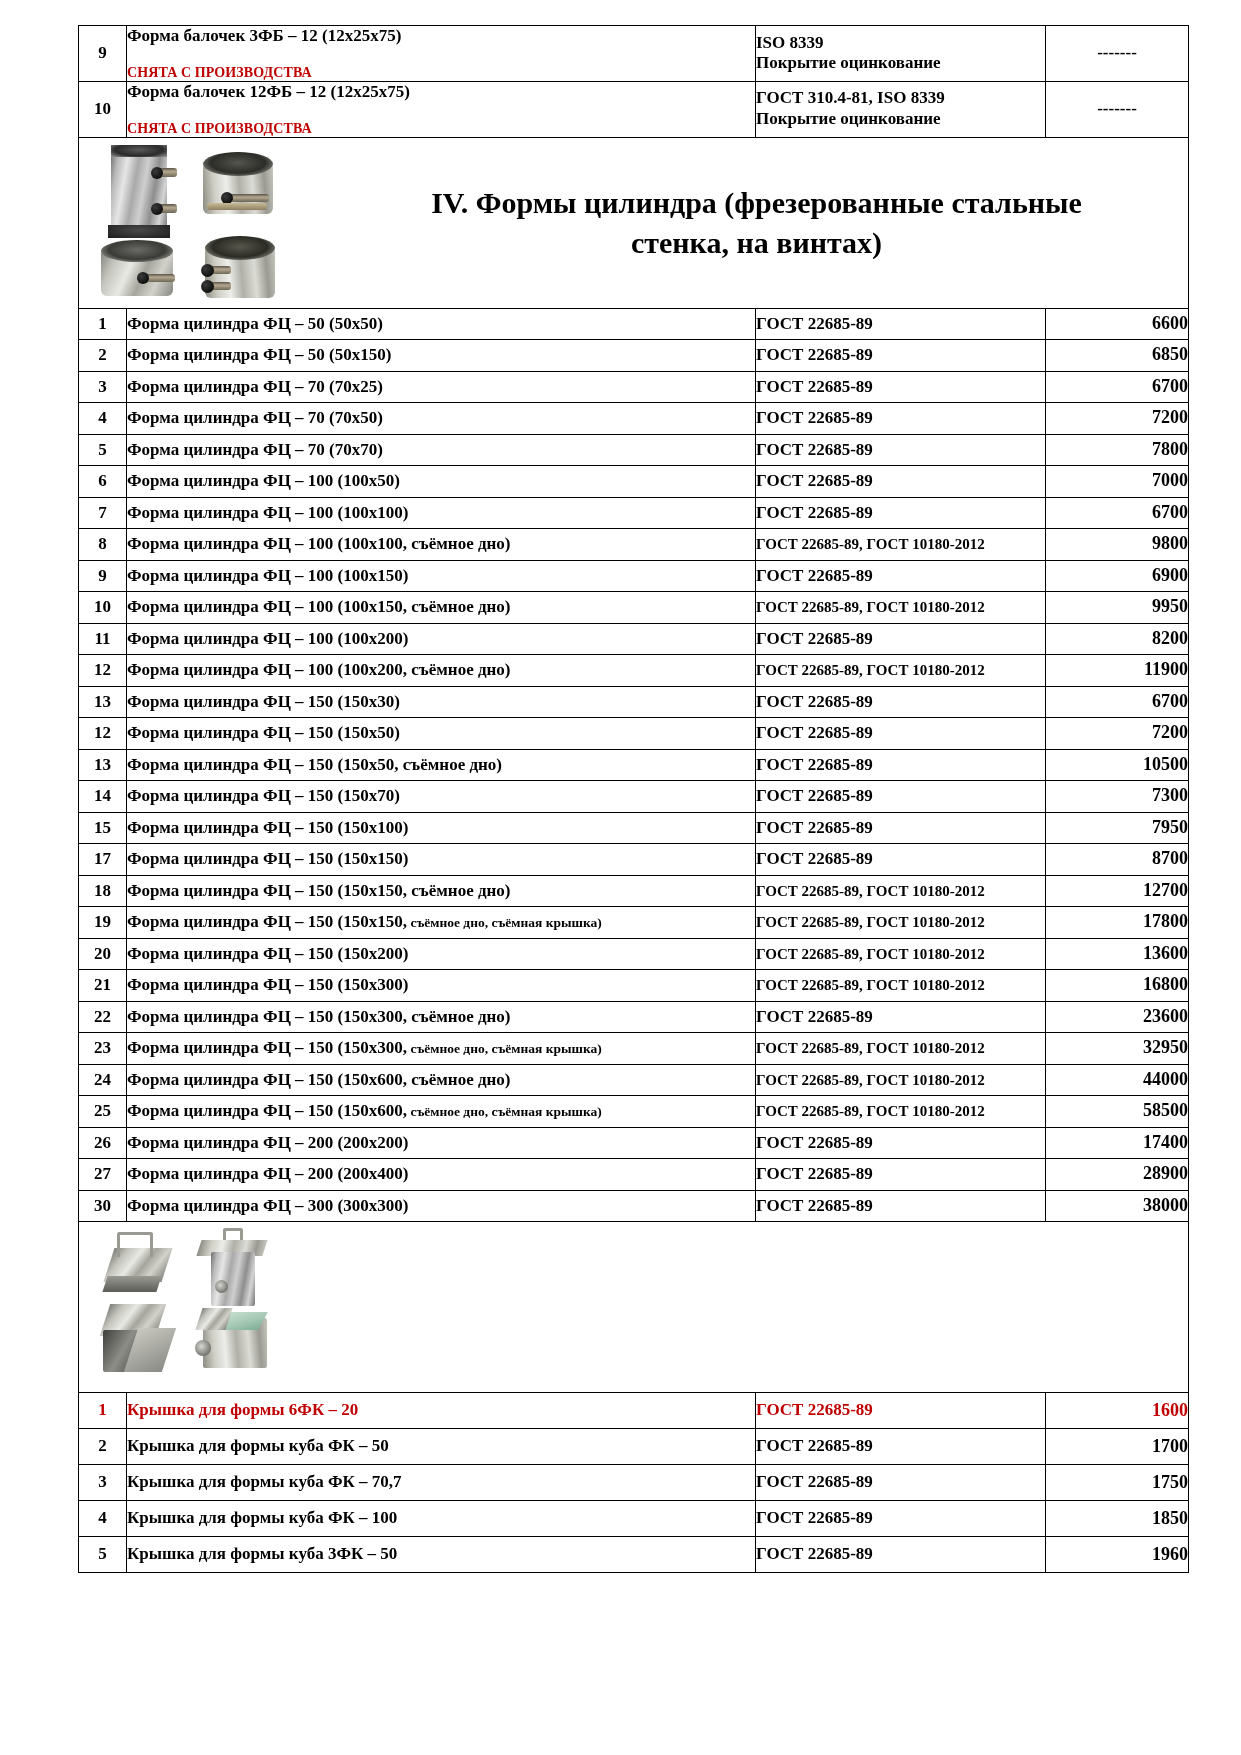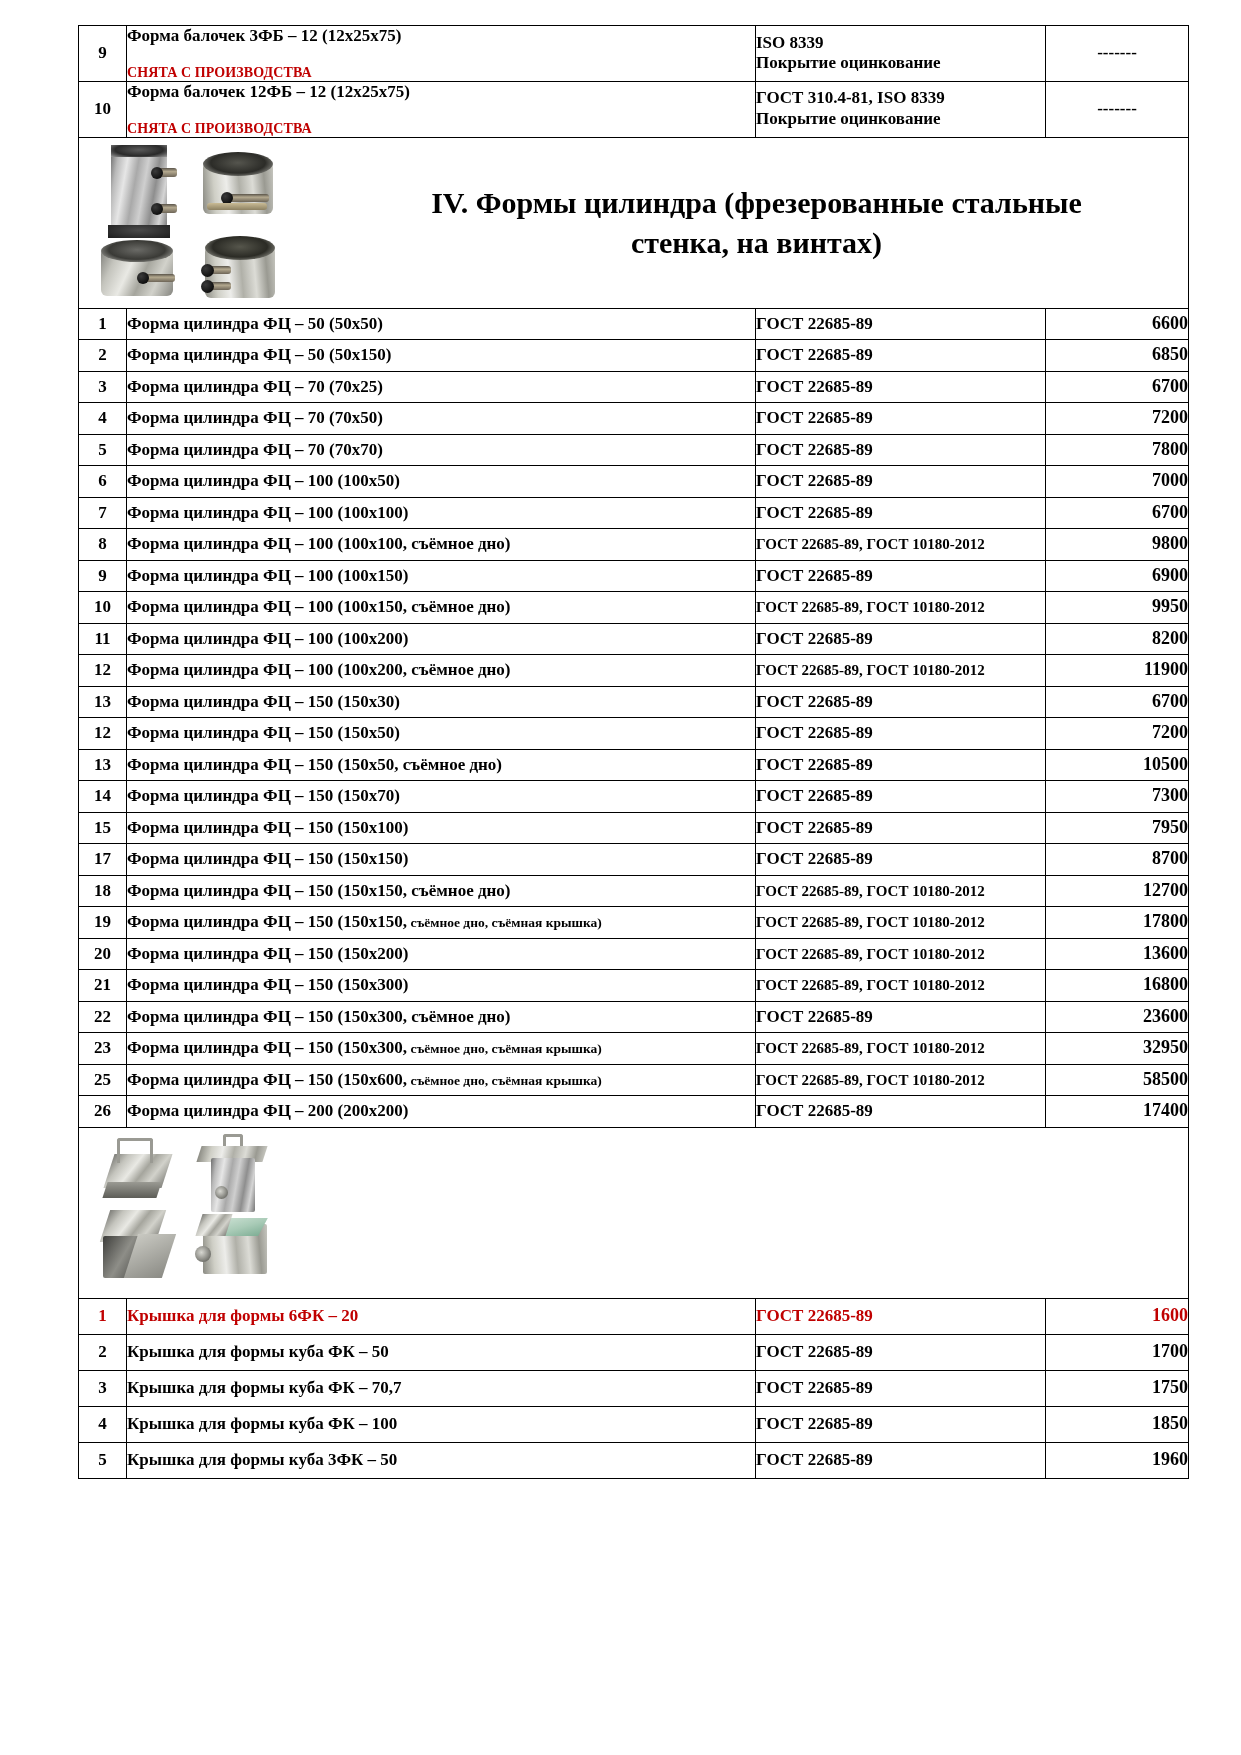--- a/index.html
+++ b/index.html
@@ -445,30 +445,48 @@
           <td class="gost">ГОСТ 22685-89</td>
           <td class="price">23600</td>
         </tr>
         <tr class="row-std">
           <td class="num">23</td>
           <td class="name"><span>Форма цилиндра   ФЦ – 150  (150x300,</span><span class="fine"> съёмное дно, съёмная крышка)</span></td>
           <td class="gost small">ГОСТ 22685-89, ГОСТ 10180-2012</td>
           <td class="price">32950</td>
         </tr>
         <tr class="row-std">
+          <td class="num">24</td>
+          <td class="name"><span>Форма цилиндра   ФЦ – 150  (150x600, съёмное дно)</span></td>
+          <td class="gost small">ГОСТ 22685-89, ГОСТ 10180-2012</td>
+          <td class="price">44000</td>
+        </tr>
+        <tr class="row-std">
           <td class="num">25</td>
           <td class="name"><span>Форма цилиндра   ФЦ – 150  (150x600,</span><span class="fine"> съёмное дно, съёмная крышка)</span></td>
           <td class="gost small">ГОСТ 22685-89, ГОСТ 10180-2012</td>
           <td class="price">58500</td>
         </tr>
         <tr class="row-std">
           <td class="num">26</td>
           <td class="name"><span>Форма цилиндра   ФЦ – 200  (200x200)</span></td>
           <td class="gost">ГОСТ 22685-89</td>
           <td class="price">17400</td>
+        </tr>
+        <tr class="row-std">
+          <td class="num">27</td>
+          <td class="name"><span>Форма цилиндра   ФЦ – 200  (200x400)</span></td>
+          <td class="gost">ГОСТ 22685-89</td>
+          <td class="price">28900</td>
+        </tr>
+        <tr class="row-std">
+          <td class="num">30</td>
+          <td class="name"><span>Форма цилиндра   ФЦ – 300  (300x300)</span></td>
+          <td class="gost">ГОСТ 22685-89</td>
+          <td class="price">38000</td>
         </tr>
 
       <tr>
         <td class="banner banner-v" colspan="4">
           <div class="banner-inner">
             <div class="photos">
               <div class="ph lid-a">
                 <div class="plate metal3" style="left:8px;top:16px;width:58px;height:34px;"></div>
                 <div class="handle" style="left:16px;top:0px;width:30px;height:22px;"></div>
                 <div class="plate" style="left:4px;top:44px;width:54px;height:16px;background:linear-gradient(180deg,#9a9a93,#5d5d57);"></div>

